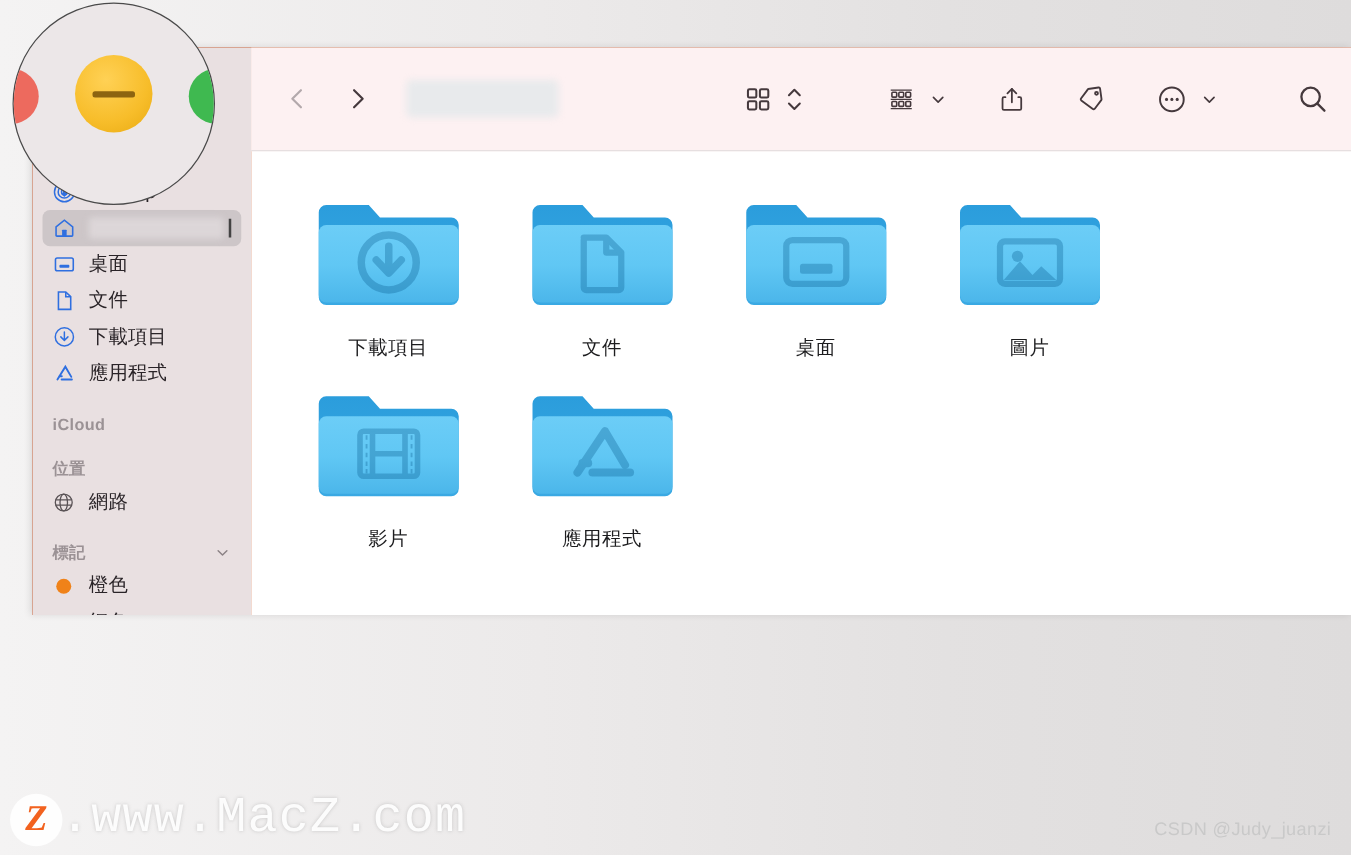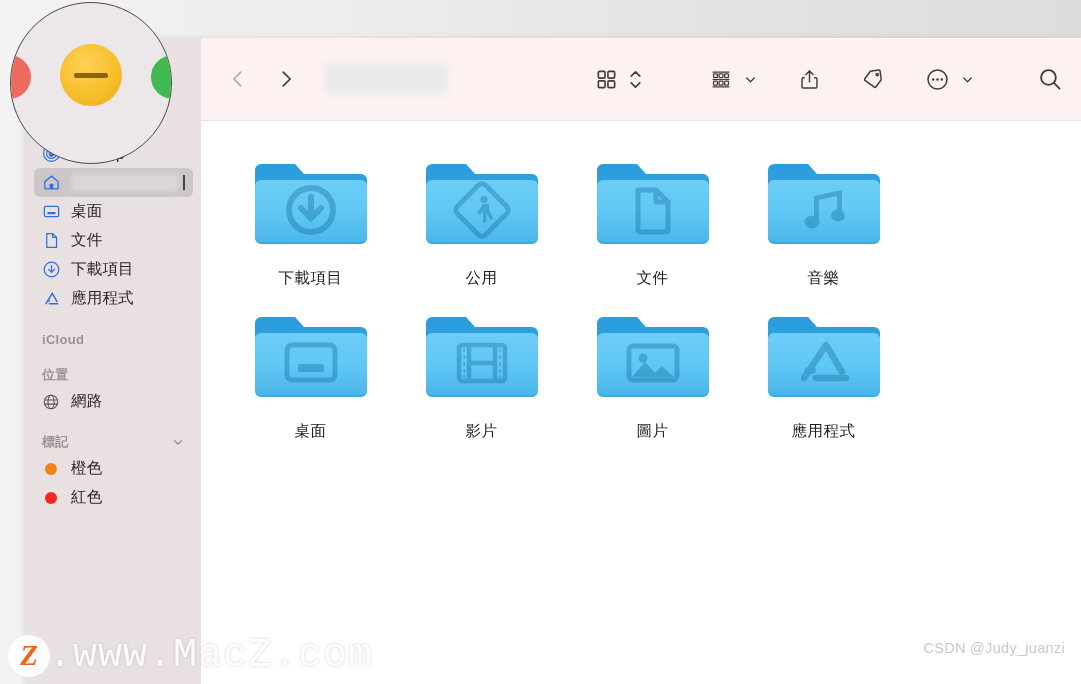--- a/index.html
+++ b/index.html
@@ -22,21 +22,21 @@
     left: 0; top: 0;
     width: 1081px; height: 684px;
     background: linear-gradient(to right, #f4f3f3 0%, #eceaea 40%, #e3e1e1 70%, #dedcdc 100%);
   }
 
   
   .finder-window {
     position: absolute;
     left: 26px; top: 38px;
     width: 1055px;
-    height: 646px;
+    height: 454px;
     background: #c2410c;
     border-top-left-radius: 10px;
     overflow: hidden;
     box-shadow: -2px 0 6px rgba(0,0,0,0.10);
   }
 
   
   .sidebar {
     position: absolute;
     left: 0; top: 0;
@@ -266,21 +266,21 @@
   .wm-text {
     font-size: 40px;
     color: rgba(255,255,255,0.93);
     letter-spacing: 1px;
     margin-left: -2px;
     text-shadow: 0 0 3px rgba(120,120,120,0.35);
     font-family: Liberation Mono, monospace;
   }
   .watermark-csdn {
     position: absolute;
-    right: 16px; bottom: 28px;
+    right: 16px; bottom: 12px;
     font-size: 14.5px;
     color: #c9c9c9;
     z-index: 60;
     pointer-events: none;
     letter-spacing: .3px;
   }
 </style>
 </head>
 <body>
 
@@ -541,78 +541,63 @@
             <path d="M6 34 a6 6 0 0 1 6-6 h100 a6 6 0 0 1 6 6 v50 a6 6 0 0 1-6 6 H12 a6 6 0 0 1-6-6 Z" fill="url(#ffrontG)"></path>
             <g opacity="0.33" fill="#0a5f93">
               <circle cx="62" cy="58" r="22" fill="none" stroke="#0a5f93" stroke-width="6"></circle>
               <path d="M62 45 v20 M52 56 L62 66.5 L72 56" fill="none" stroke="#0a5f93" stroke-width="6" stroke-linecap="round" stroke-linejoin="round"></path>
             </g>
           </svg>
         </div>
         <div class="item-label">下載項目</div>
       </div>
 
-      <div class="grid-item">
-        <div class="folder-wrap">
-          <svg width="124" height="108" viewBox="0 0 124 108">
-            <path d="M6 18 a6 6 0 0 1 6-6 h34 l9 10 h57 a6 6 0 0 1 6 6 v58 a6 6 0 0 1-6 6 H12 a6 6 0 0 1-6-6 Z" fill="url(#fbackG)"></path>
-            <path d="M6 34 a6 6 0 0 1 6-6 h100 a6 6 0 0 1 6 6 v50 a6 6 0 0 1-6 6 H12 a6 6 0 0 1-6-6 Z" fill="url(#ffrontG)"></path>
-            <g opacity="0.33" fill="none" stroke="#0a5f93" stroke-width="5" stroke-linejoin="round">
-              <rect x="42" y="38" width="40" height="40" rx="5" transform="rotate(45 62 58)"></rect>
-            </g>
-            <g opacity="0.33" fill="#0a5f93">
-              <circle cx="64" cy="47.5" r="3.6"></circle>
-              <path d="M63 52 l-6 9 l3.5 1.5 l2.5-4 v12 h3.4 v-9.6 l4 7 l3-1.8 l-4.4-8 V52 Z"></path>
-            </g>
-          </svg>
-        </div>
-        <div class="item-label">公用</div>
-      </div>
 
       <div class="grid-item">
         <div class="folder-wrap">
           <svg width="124" height="108" viewBox="0 0 124 108">
             <path d="M6 18 a6 6 0 0 1 6-6 h34 l9 10 h57 a6 6 0 0 1 6 6 v58 a6 6 0 0 1-6 6 H12 a6 6 0 0 1-6-6 Z" fill="url(#fbackG)"></path>
             <path d="M6 34 a6 6 0 0 1 6-6 h100 a6 6 0 0 1 6 6 v50 a6 6 0 0 1-6 6 H12 a6 6 0 0 1-6-6 Z" fill="url(#ffrontG)"></path>
             <g opacity="0.33" fill="none" stroke="#0a5f93" stroke-width="5" stroke-linejoin="round">
               <path d="M47 38 h18 l12 12 v28 a2 2 0 0 1-2 2 H49 a2 2 0 0 1-2-2 V40 a2 2 0 0 1 2-2 Z"></path>
               <path d="M65 38 v12 h12"></path>
             </g>
           </svg>
         </div>
         <div class="item-label">文件</div>
       </div>
 
-      <div class="grid-item">
-        <div class="folder-wrap">
-          <svg width="124" height="108" viewBox="0 0 124 108">
-            <path d="M6 18 a6 6 0 0 1 6-6 h34 l9 10 h57 a6 6 0 0 1 6 6 v58 a6 6 0 0 1-6 6 H12 a6 6 0 0 1-6-6 Z" fill="url(#fbackG)"></path>
-            <path d="M6 34 a6 6 0 0 1 6-6 h100 a6 6 0 0 1 6 6 v50 a6 6 0 0 1-6 6 H12 a6 6 0 0 1-6-6 Z" fill="url(#ffrontG)"></path>
-            <g opacity="0.33" fill="#0a5f93">
-              <path d="M52 67 V44 l28-6 v21 l-5 1 V44 l-18 4 v19 Z"></path>
-              <ellipse cx="50" cy="70" rx="7.5" ry="6.3"></ellipse>
-              <ellipse cx="76" cy="63.5" rx="7" ry="6"></ellipse>
-            </g>
-          </svg>
-        </div>
-        <div class="item-label">音樂</div>
-      </div>
 
       <div class="grid-item">
         <div class="folder-wrap">
           <svg width="124" height="108" viewBox="0 0 124 108">
             <path d="M6 18 a6 6 0 0 1 6-6 h34 l9 10 h57 a6 6 0 0 1 6 6 v58 a6 6 0 0 1-6 6 H12 a6 6 0 0 1-6-6 Z" fill="url(#fbackG)"></path>
             <path d="M6 34 a6 6 0 0 1 6-6 h100 a6 6 0 0 1 6 6 v50 a6 6 0 0 1-6 6 H12 a6 6 0 0 1-6-6 Z" fill="url(#ffrontG)"></path>
             <g opacity="0.33" fill="none" stroke="#0a5f93" stroke-width="5" stroke-linejoin="round">
               <rect x="38" y="40" width="48" height="35" rx="5"></rect>
               <rect x="49" y="59" width="26" height="8" rx="2" fill="#0a5f93" stroke="none"></rect>
             </g>
           </svg>
         </div>
         <div class="item-label">桌面</div>
+      </div>
+
+      <div class="grid-item">
+        <div class="folder-wrap">
+          <svg width="124" height="108" viewBox="0 0 124 108">
+            <path d="M6 18 a6 6 0 0 1 6-6 h34 l9 10 h57 a6 6 0 0 1 6 6 v58 a6 6 0 0 1-6 6 H12 a6 6 0 0 1-6-6 Z" fill="url(#fbackG)"></path>
+            <path d="M6 34 a6 6 0 0 1 6-6 h100 a6 6 0 0 1 6 6 v50 a6 6 0 0 1-6 6 H12 a6 6 0 0 1-6-6 Z" fill="url(#ffrontG)"></path>
+            <g opacity="0.33">
+              <rect x="38" y="41" width="48" height="34" rx="4" fill="none" stroke="#0a5f93" stroke-width="5"></rect>
+              <circle cx="52" cy="53" r="4.5" fill="#0a5f93"></circle>
+              <path d="M41 72 l13-15 l10 11 l7-7 l12 11 Z" fill="#0a5f93"></path>
+            </g>
+          </svg>
+        </div>
+        <div class="item-label">圖片</div>
       </div>
 
       <div class="grid-item">
         <div class="folder-wrap">
           <svg width="124" height="108" viewBox="0 0 124 108">
             <path d="M6 18 a6 6 0 0 1 6-6 h34 l9 10 h57 a6 6 0 0 1 6 6 v58 a6 6 0 0 1-6 6 H12 a6 6 0 0 1-6-6 Z" fill="url(#fbackG)"></path>
             <path d="M6 34 a6 6 0 0 1 6-6 h100 a6 6 0 0 1 6 6 v50 a6 6 0 0 1-6 6 H12 a6 6 0 0 1-6-6 Z" fill="url(#ffrontG)"></path>
             <g opacity="0.33" fill="none" stroke="#0a5f93" stroke-width="4.5">
               <rect x="39" y="40" width="46" height="36" rx="3"></rect>
               <path d="M49 40 V76 M75 40 V76 M49 58 H75"></path>
@@ -624,35 +609,20 @@
           </svg>
         </div>
         <div class="item-label">影片</div>
       </div>
 
       <div class="grid-item">
         <div class="folder-wrap">
           <svg width="124" height="108" viewBox="0 0 124 108">
             <path d="M6 18 a6 6 0 0 1 6-6 h34 l9 10 h57 a6 6 0 0 1 6 6 v58 a6 6 0 0 1-6 6 H12 a6 6 0 0 1-6-6 Z" fill="url(#fbackG)"></path>
             <path d="M6 34 a6 6 0 0 1 6-6 h100 a6 6 0 0 1 6 6 v50 a6 6 0 0 1-6 6 H12 a6 6 0 0 1-6-6 Z" fill="url(#ffrontG)"></path>
-            <g opacity="0.33">
-              <rect x="38" y="41" width="48" height="34" rx="4" fill="none" stroke="#0a5f93" stroke-width="5"></rect>
-              <circle cx="52" cy="53" r="4.5" fill="#0a5f93"></circle>
-              <path d="M41 72 l13-15 l10 11 l7-7 l12 11 Z" fill="#0a5f93"></path>
-            </g>
-          </svg>
-        </div>
-        <div class="item-label">圖片</div>
-      </div>
-
-      <div class="grid-item">
-        <div class="folder-wrap">
-          <svg width="124" height="108" viewBox="0 0 124 108">
-            <path d="M6 18 a6 6 0 0 1 6-6 h34 l9 10 h57 a6 6 0 0 1 6 6 v58 a6 6 0 0 1-6 6 H12 a6 6 0 0 1-6-6 Z" fill="url(#fbackG)"></path>
-            <path d="M6 34 a6 6 0 0 1 6-6 h100 a6 6 0 0 1 6 6 v50 a6 6 0 0 1-6 6 H12 a6 6 0 0 1-6-6 Z" fill="url(#ffrontG)"></path>
             <g opacity="0.33" fill="none" stroke="#0a5f93" stroke-width="6.5" stroke-linecap="round" stroke-linejoin="round">
               <path d="M42 73 L64 40 L80 67"></path>
               <path d="M54 73 H84"></path>
               <path d="M46 65.5 L50.5 65.5"></path>
             </g>
           </svg>
         </div>
         <div class="item-label">應用程式</div>
       </div>
 

